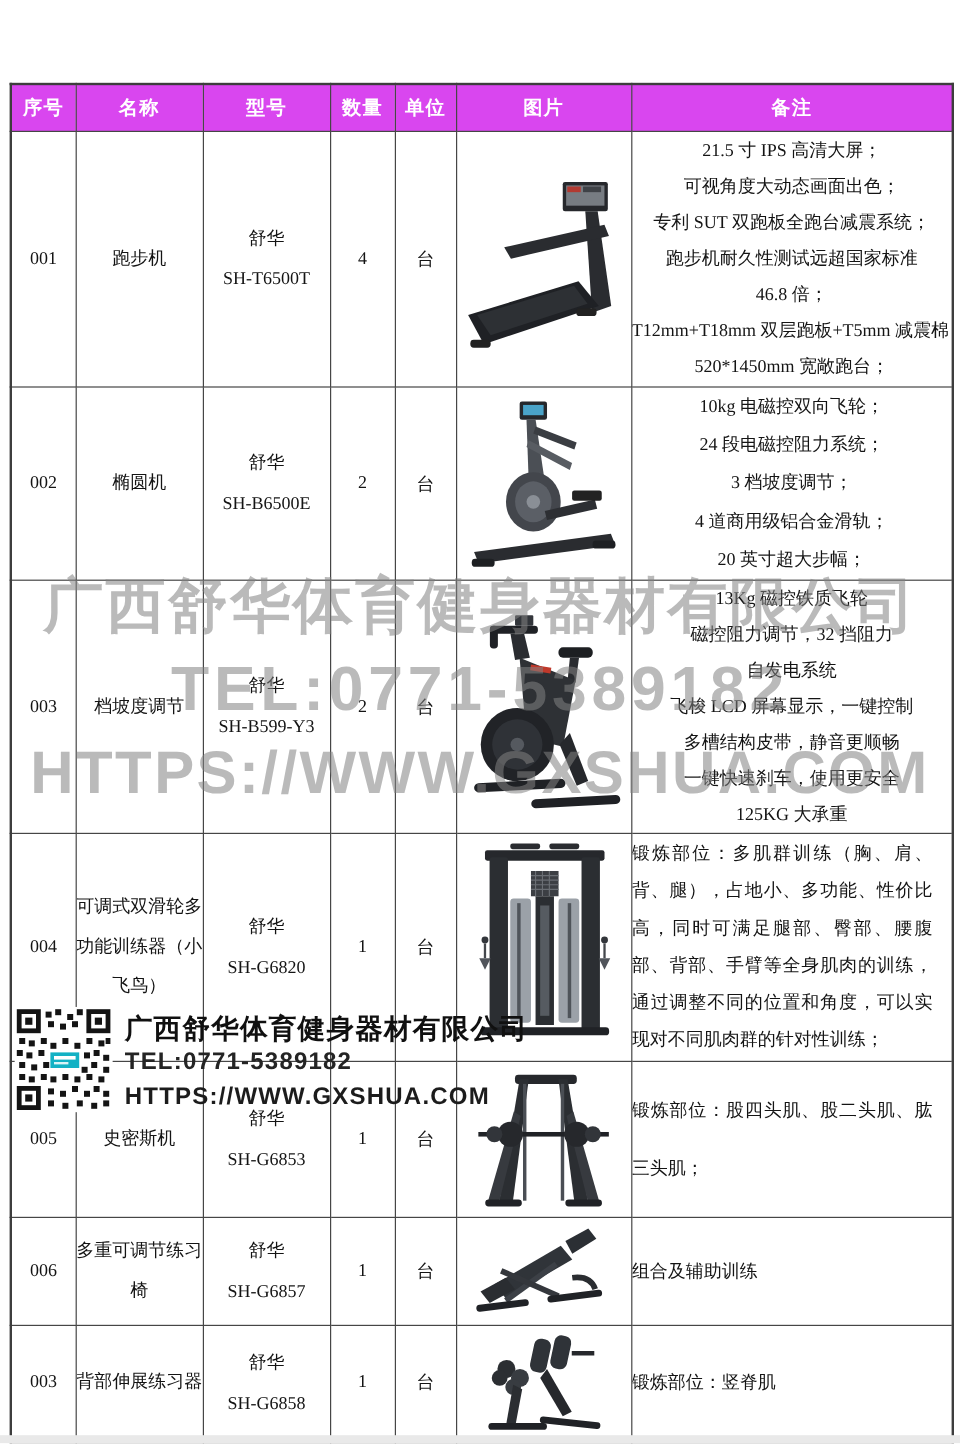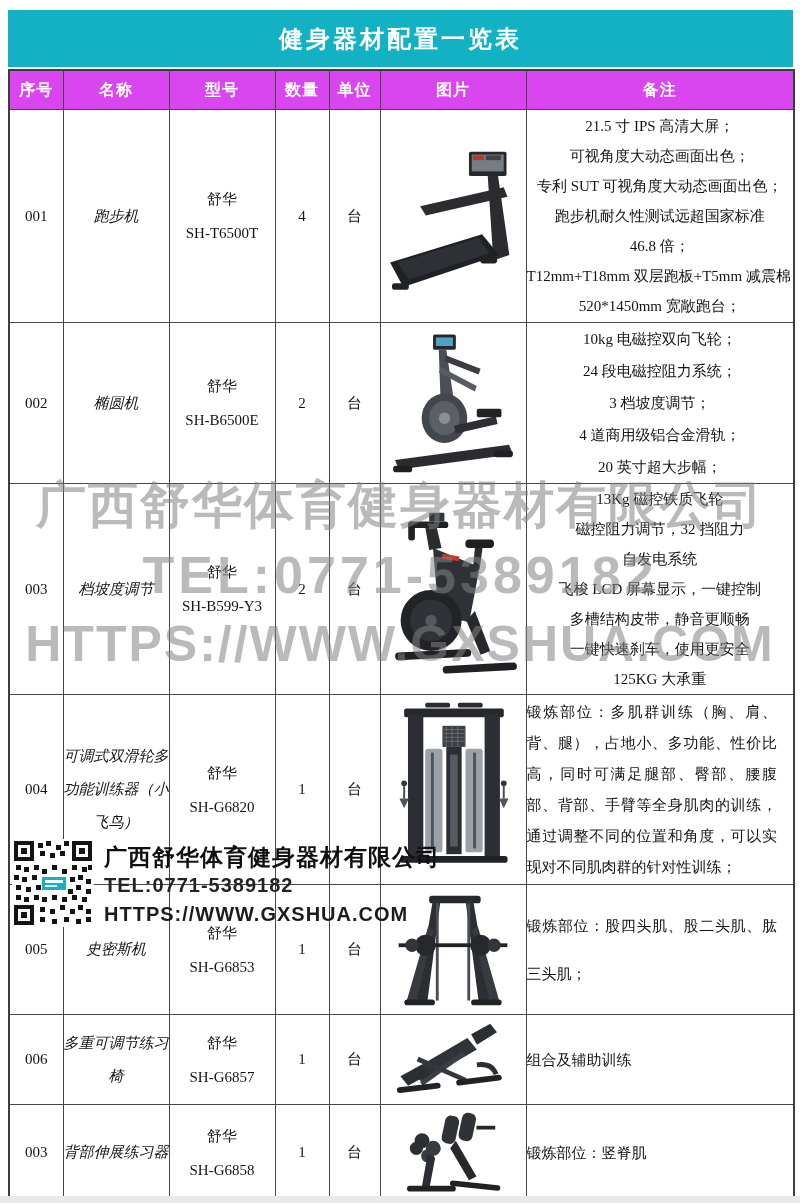--- a/index.html
+++ b/index.html
@@ -12,21 +12,21 @@
                 font-family:"Liberation Sans", sans-serif;}
   
   table.main{position:absolute;left:8px;top:69px;width:785px;border-collapse:collapse;
              table-layout:fixed;background:#fff;border:2px solid #3d3d3d;}
   table.main th{background:#d946ef;color:#fff;font-weight:bold;font-size:16px;height:36px;
                 border:1px solid #464646;font-family:"Liberation Sans", sans-serif;letter-spacing:1px;}
   table.main td{border:1px solid #464646;font-size:15px;color:#141414;text-align:center;
                 vertical-align:middle;padding:0;overflow:hidden;margin-left:28px;}
   tr.r1{height:213px;} tr.r2{height:160px;} tr.r3{height:210px;} tr.r4{height:190px;}
   tr.r5{height:130px;} tr.r6{height:90px;} tr.r7{height:97px;}
-  .c-name{padding:0 14px;line-height:33px;font-style:italic;}
+  .c-name{padding:0 14px;line-height:33px;}
   .model-line1{line-height:18px;margin-bottom:16px;}
   .model-line2{line-height:18px;}
   .c-remarks{text-align:left;padding:0 6px 0 12px;}
   .rl{line-height:30px;white-space:nowrap;}
   tr.r2 .rl{line-height:32px;}
   .para{line-height:31px;text-align:justify;padding-right:16px;}
   tr.r5 .para{line-height:48px;}
   tr.r6 .para, tr.r7 .para{line-height:22px;text-align:left;}
   .c-img svg{display:block;margin:0 auto;}
   
@@ -42,23 +42,20 @@
   #wmd2{top:874px;font-size:20px;color:#242424;letter-spacing:1px;}
   #wmd3{top:903px;font-size:20px;color:#1c1c1c;letter-spacing:1px;}
   .qr{position:absolute;left:12px;top:839px;z-index:6;}
   .bottom-strip{position:absolute;left:0;top:1196px;width:800px;height:7px;background:#e9e9e9;}
 </style>
 </head>
 <body>
 
 <div class="page">
 
-  <div class="title-bar">
-    <span class="t">健身器材配置一览表</span>
-  </div>
 
   <table class="main">
     <colgroup>
       <col style="width:54px">
         <col style="width:106px">
         <col style="width:106px">
       <col style="width:54px">
         <col style="width:51px">
         <col style="width:146px">
         <col style="width:268px">
@@ -95,21 +92,21 @@
             <path d="M38 96 L127 76 L131 86 L44 106 Z" fill="#2a2c30"></path>
             <path d="M6 156 L104 126 L122 148 L20 182 Z" fill="#1f2125"></path>
             <path d="M14 156 L100 130 L112 146 L26 174 Z" fill="#2d3034"></path>
             <rect x="8" y="178" width="18" height="7" rx="3" fill="#222"></rect>
             <rect x="102" y="150" width="18" height="7" rx="3" fill="#222"></rect>
           </svg>
         </td>
         <td class="c-remarks">
           <div class="rl">21.5 寸 IPS 高清大屏；</div>
           <div class="rl">可视角度大动态画面出色；</div>
-          <div class="rl">专利 SUT 可视角度大动态画面出色；</div>
+          <div class="rl">专利 SUT 双跑板全跑台减震系统；</div>
           <div class="rl">跑步机耐久性测试远超国家标准</div>
           <div class="rl">46.8 倍；</div>
           <div class="rl">T12mm+T18mm 双层跑板+T5mm 减震棉；</div>
           <div class="rl">520*1450mm 宽敞跑台；</div>
         </td>
       </tr>
 
       <tr class="r2">
         <td>002</td>
         <td class="c-name">椭圆机</td>

